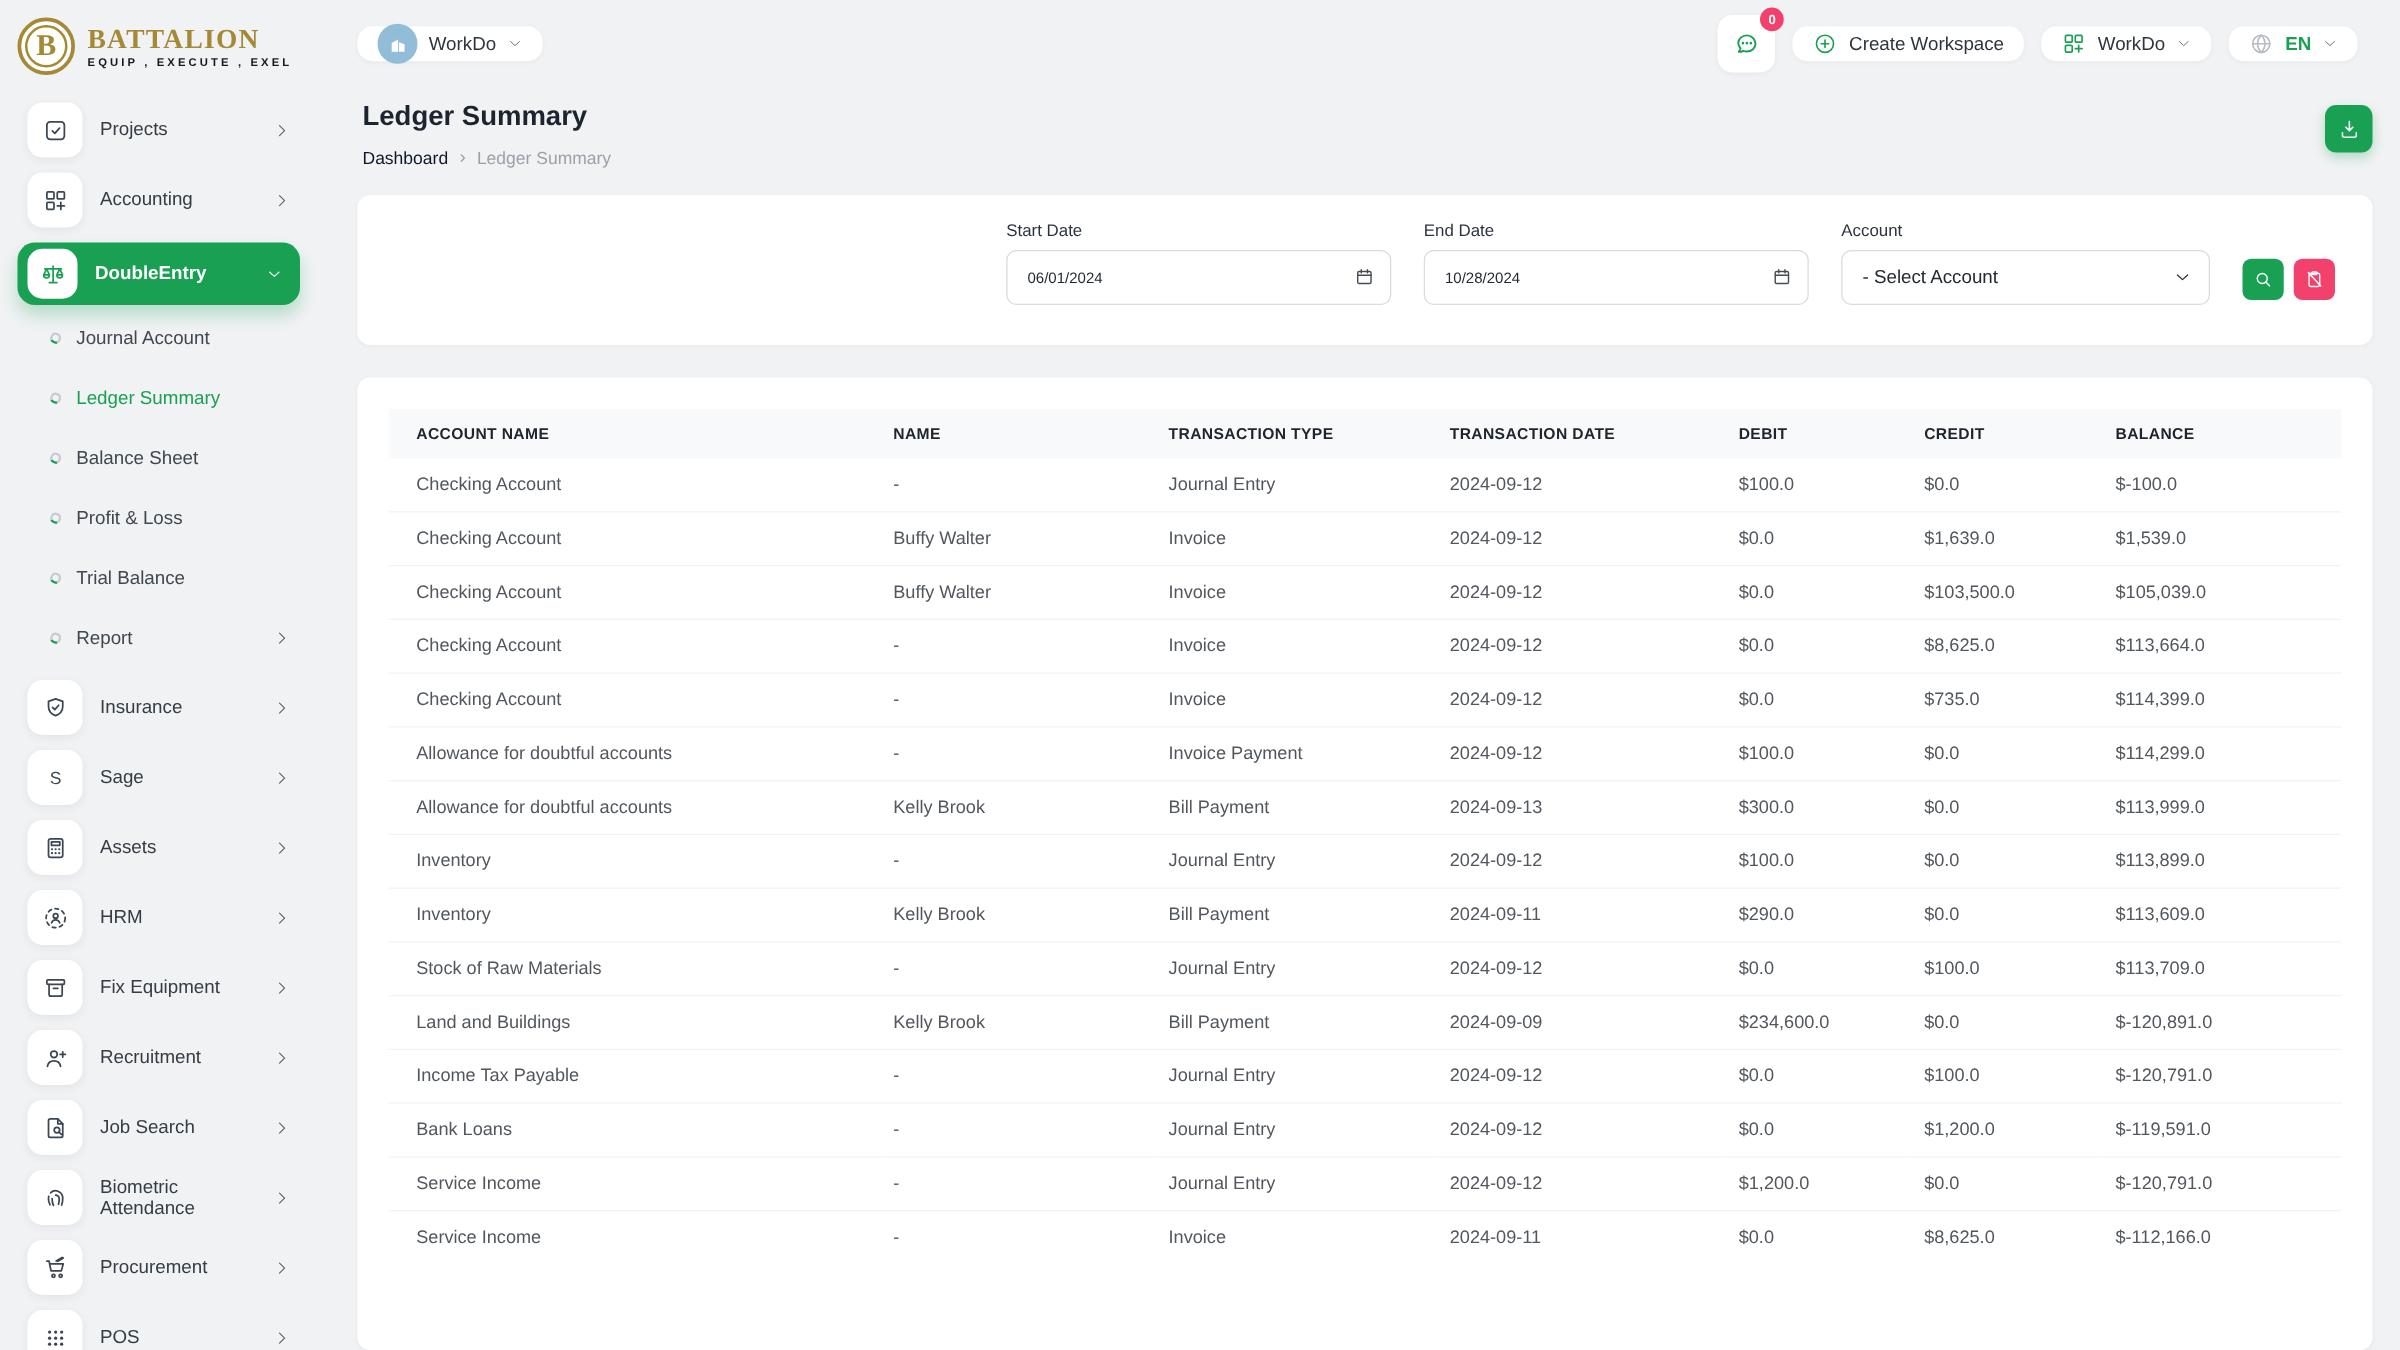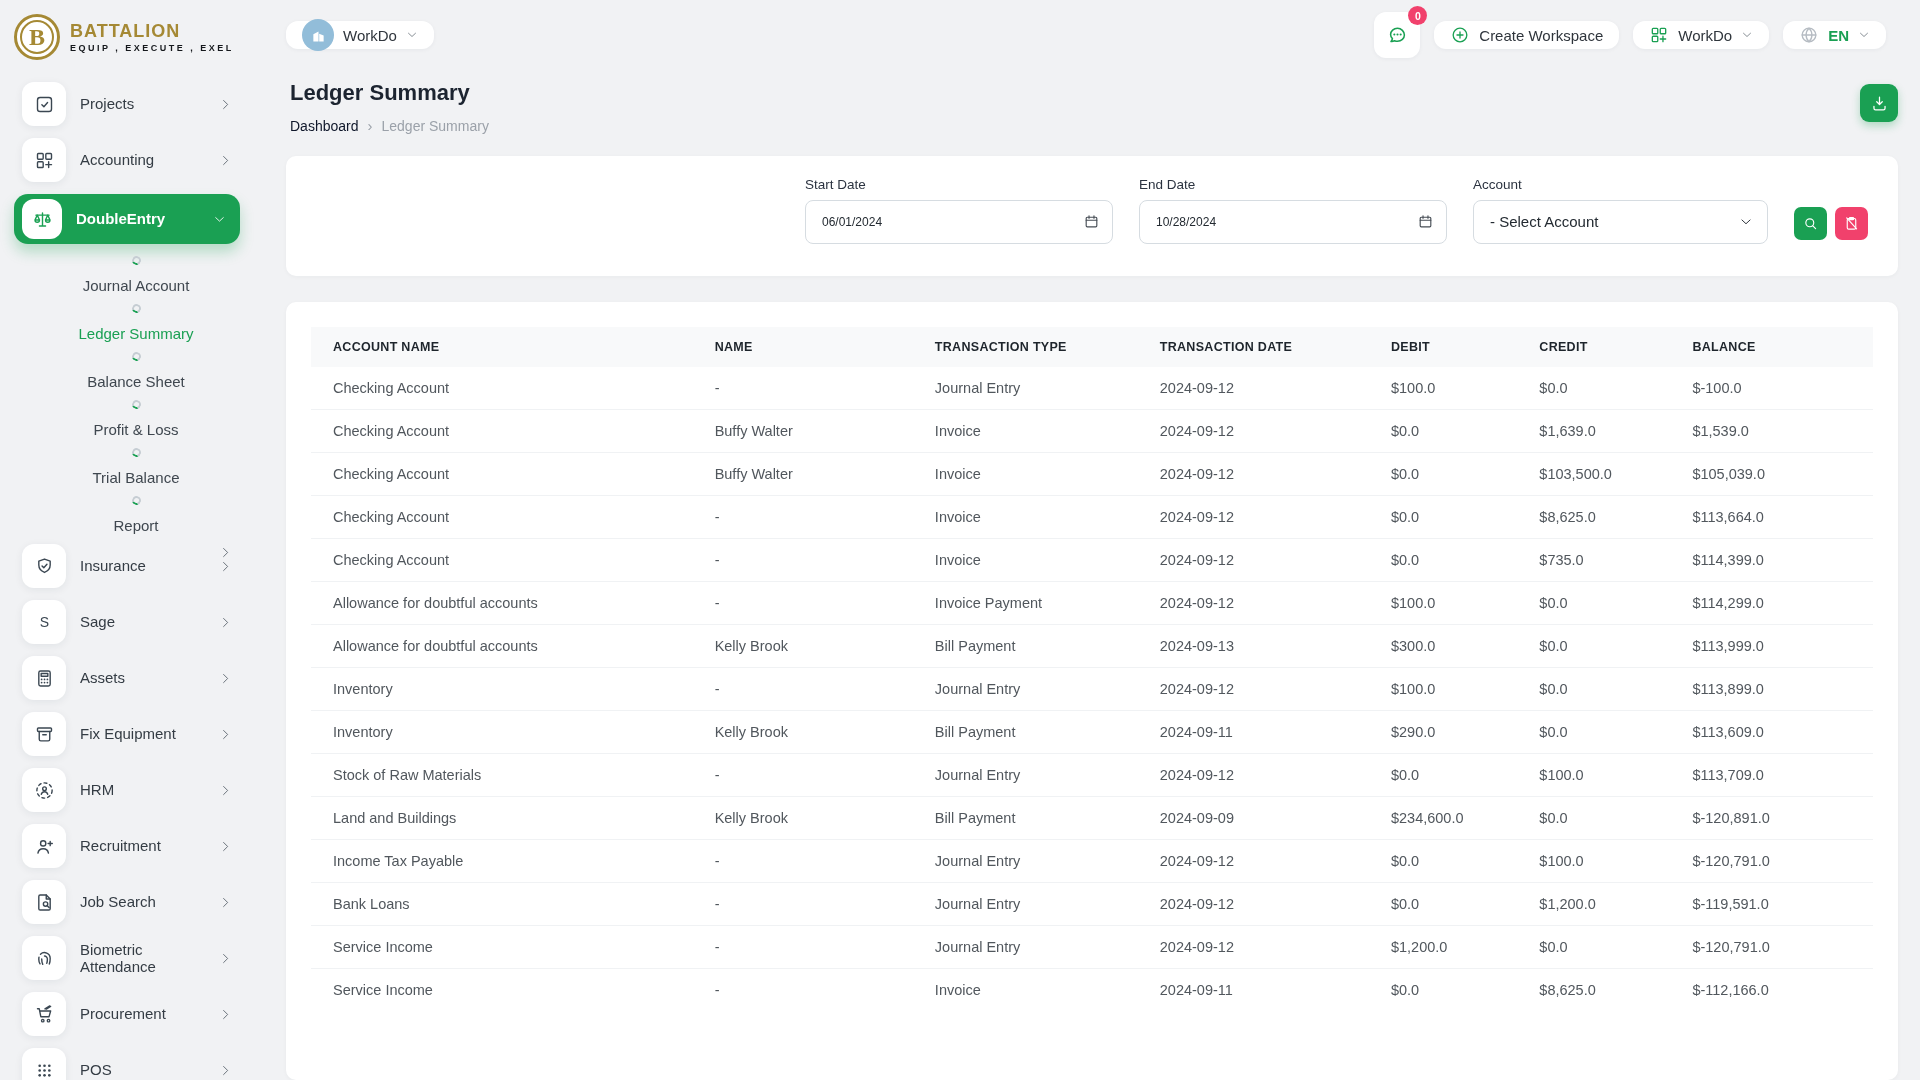--- a/index.html
+++ b/index.html
@@ -14,21 +14,21 @@
   
   .sidebar { width:280px; flex-shrink:0; height:1080px; overflow:hidden; }
   .logo { display:flex; align-items:center; gap:10px; padding:12px 10px 10px 14px; height:72px; }
   .emblem {
     width:46px; height:46px; border-radius:50%;
     border:3px solid #a58934; background:#fff;
     display:flex; align-items:center; justify-content:center;
     box-shadow:0 0 0 2px #fff inset;
   }
   .emblem span { font-family:"Liberation Serif", serif; font-weight:bold; font-size:24px; color:#a58934; border:2px solid #a58934; border-radius:50%; width:34px; height:34px; display:flex; align-items:center; justify-content:center; }
-  .brand-text .brand-name { font-family:Liberation Sans, sans-serif; font-weight:bold; font-size:18px; letter-spacing:1px; color:#a58934; line-height:1; }
+  .brand-text .brand-name { font-family:Liberation Serif, serif; font-weight:bold; font-size:22px; letter-spacing:1px; color:#a58934; line-height:1; }
   .brand-text .brand-tagline { font-size:9px; font-weight:bold; letter-spacing:2.5px; color:#15181c; margin-top:3px; text-align:center; }
   .nav { padding:10px 0 0 0; }
   .item {
     display:flex; align-items:center; gap:14px;
     margin:0 48px 12px 22px; height:44px; cursor:pointer;
   }
   .item .tile {
     width:44px; height:44px; border-radius:12px; background:#fff; flex-shrink:0;
     display:flex; align-items:center; justify-content:center; color:#3b4752;
     box-shadow:0 2px 8px rgba(20,40,60,.07);
@@ -38,21 +38,21 @@
   .item .chev { margin-left:auto; color:#565f68; display:flex; }
   .item .chev svg { width:13px; height:13px; }
   .item.active {
     background:#1aa053; border-radius:14px; margin-left:14px; margin-right:40px;
     height:50px; padding:0 14px 0 8px;
     box-shadow:0 8px 14px rgba(26,160,83,.28);
   }
   .item.active .tile { box-shadow:none; color:#1aa053; border-radius:12px; width:40px; height:40px; }
   .item.active .label { color:#fff; font-weight:bold; max-width:none; }
   .item.active .chev { color:#fff; }
-  .subitem { display:flex; align-items:center; gap:12px; margin:0 48px 20px 40px; height:28px; cursor:pointer;flex-direction:column; }
+  .subitem { display:flex; align-items:center; gap:12px; margin:0 48px 20px 40px; height:28px; cursor:pointer; }
   .bullet {
     width:9px; height:9px; border-radius:50%; flex-shrink:0;
     border:2px solid #c6cdd3; border-bottom-color:#1aa053; transform:rotate(25deg);
   }
   .subitem .sublabel { font-size:15px; color:#3f474f; }
   .subitem.active .sublabel { color:#1aa053; }
   .subitem .chev { margin-left:auto; color:#565f68; display:flex; }
   .subitem .chev svg { width:13px; height:13px; }
   
   .main { flex:1; padding:10px 22px 0 6px; display:flex; flex-direction:column; }
@@ -266,41 +266,41 @@
         <span class="label">Assets</span>
         <span class="chev">
           <svg viewBox="0 0 24 24" fill="none" stroke="currentColor" stroke-width="1.6" stroke-linecap="round" stroke-linejoin="round">
             <path d="M8.5 4.5L16 12l-7.5 7.5"></path>
           </svg>
         </span>
       </div>
       <div class="item">
         <span class="tile">
           <svg viewBox="0 0 24 24" fill="none" stroke="currentColor" stroke-width="1.6" stroke-linecap="round" stroke-linejoin="round">
+            <circle cx="12" cy="12" r="8.7" stroke-dasharray="3.2 3.5"></circle>
+            <circle cx="12" cy="10" r="2.1"></circle>
+            <path d="M8.3 16.3c.6-1.8 2-2.8 3.7-2.8s3.1 1 3.7 2.8"></path>
+          </svg>
+        </span>
+        <span class="label">HRM</span>
+        <span class="chev">
+          <svg viewBox="0 0 24 24" fill="none" stroke="currentColor" stroke-width="1.6" stroke-linecap="round" stroke-linejoin="round">
+            <path d="M8.5 4.5L16 12l-7.5 7.5"></path>
+          </svg>
+        </span>
+      </div>
+      <div class="item">
+        <span class="tile">
+          <svg viewBox="0 0 24 24" fill="none" stroke="currentColor" stroke-width="1.6" stroke-linecap="round" stroke-linejoin="round">
             <rect x="4" y="4.5" width="16" height="4" rx="1"></rect>
             <path d="M6 8.5v9A1.8 1.8 0 0 0 7.8 19.3h8.4A1.8 1.8 0 0 0 18 17.5v-9"></path>
             <path d="M10 12.2h4"></path>
           </svg>
         </span>
         <span class="label">Fix Equipment</span>
-        <span class="chev">
-          <svg viewBox="0 0 24 24" fill="none" stroke="currentColor" stroke-width="1.6" stroke-linecap="round" stroke-linejoin="round">
-            <path d="M8.5 4.5L16 12l-7.5 7.5"></path>
-          </svg>
-        </span>
-      </div>
-      <div class="item">
-        <span class="tile">
-          <svg viewBox="0 0 24 24" fill="none" stroke="currentColor" stroke-width="1.6" stroke-linecap="round" stroke-linejoin="round">
-            <circle cx="12" cy="12" r="8.7" stroke-dasharray="3.2 3.5"></circle>
-            <circle cx="12" cy="10" r="2.1"></circle>
-            <path d="M8.3 16.3c.6-1.8 2-2.8 3.7-2.8s3.1 1 3.7 2.8"></path>
-          </svg>
-        </span>
-        <span class="label">HRM</span>
         <span class="chev">
           <svg viewBox="0 0 24 24" fill="none" stroke="currentColor" stroke-width="1.6" stroke-linecap="round" stroke-linejoin="round">
             <path d="M8.5 4.5L16 12l-7.5 7.5"></path>
           </svg>
         </span>
       </div>
       <div class="item">
         <span class="tile">
           <svg viewBox="0 0 24 24" fill="none" stroke="currentColor" stroke-width="1.6" stroke-linecap="round" stroke-linejoin="round">
             <circle cx="10.5" cy="8.5" r="3"></circle>

